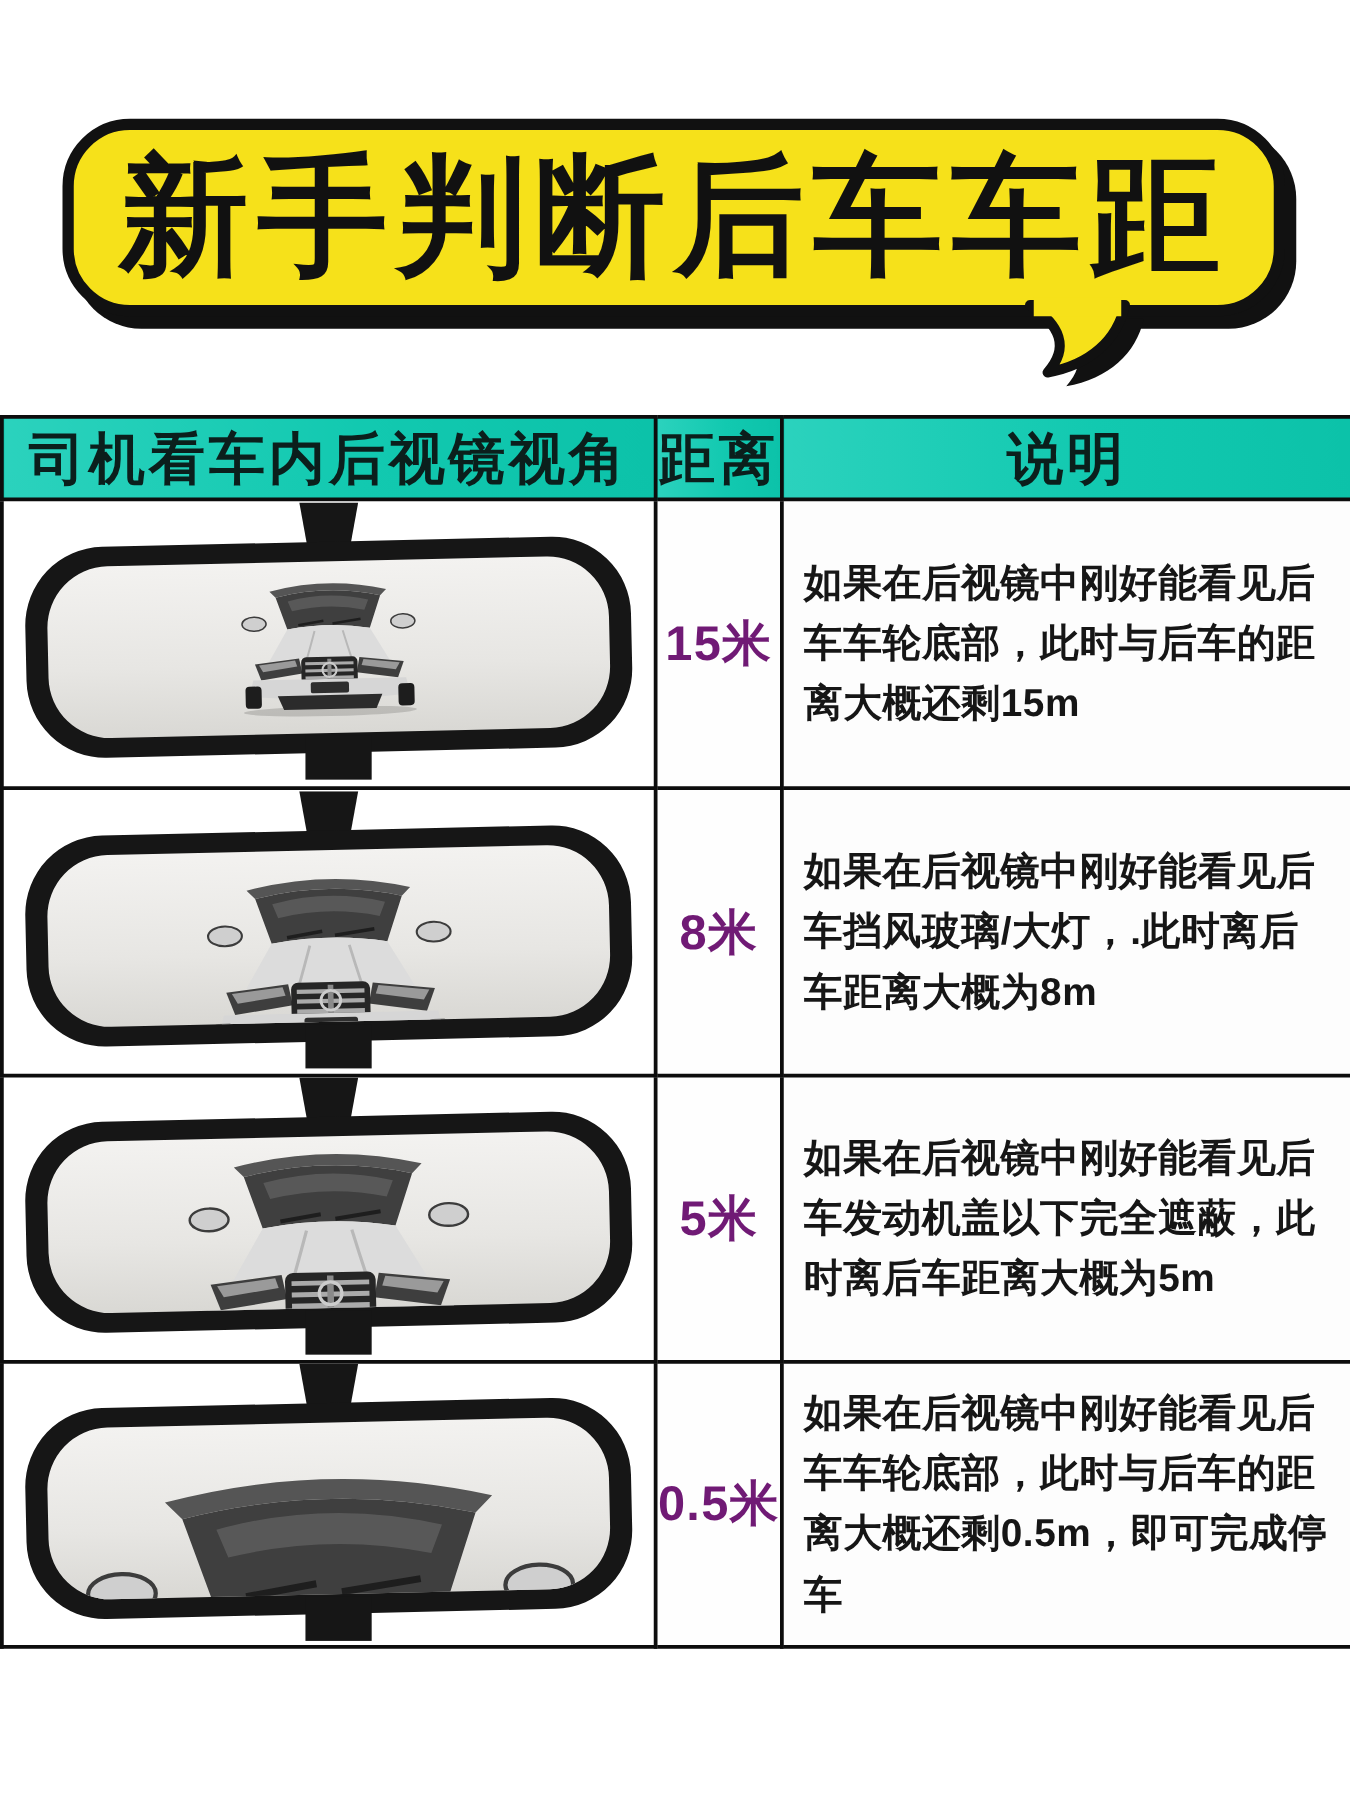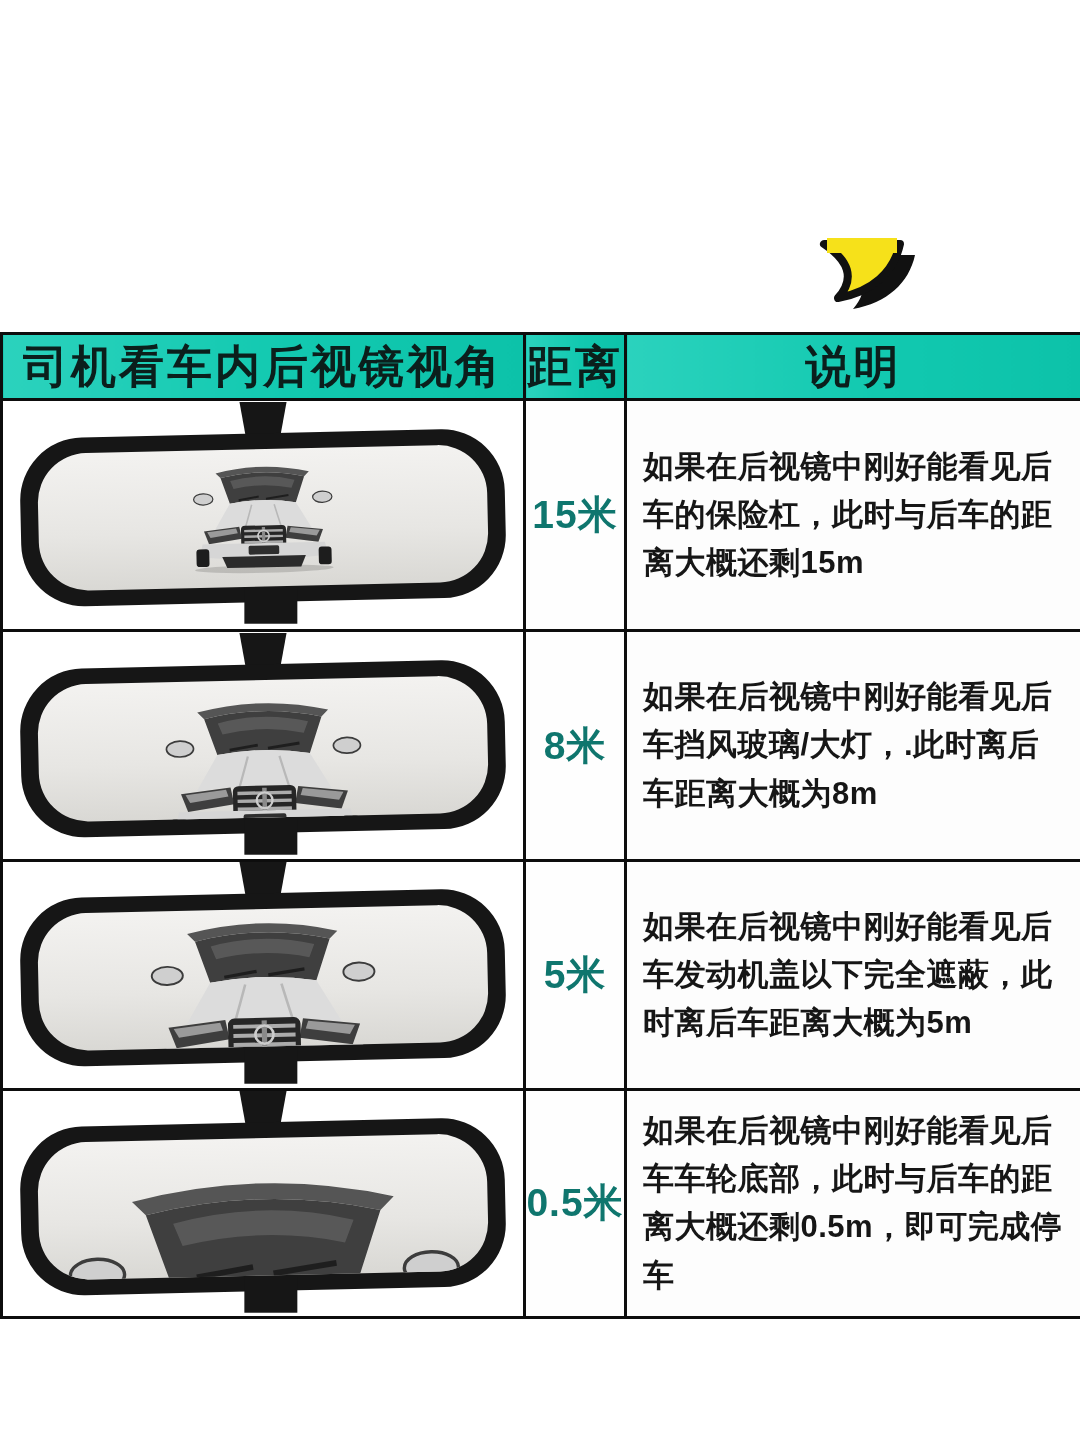--- a/index.html
+++ b/index.html
@@ -57,21 +57,21 @@
   tbody tr:nth-child(1){height:231px;}
   tbody tr:nth-child(2){height:230px;}
   tbody tr:nth-child(3){height:210px;}
   tbody tr:nth-child(4){height:197px;}
 
   td.cell-mirror{background:#ffffff;}
   .mirror-svg{display:block;width:100%;height:100%;}
 
   td.cell-distance{
     text-align:center;
-    color:#0f766e;
+    color:#701a75;
     font-size:39px;
     font-weight:800;
     letter-spacing:1px;
     background:#fefefe;
   }
   td.cell-desc{
     background:#fdfdfd;
     color:#161616;
     font-size:31px;
     font-weight:700;
@@ -93,20 +93,23 @@
     </linearGradient>
     <clipPath id="glassClip" clipPathUnits="userSpaceOnUse">
       <rect x="36" y="48" width="458" height="140" rx="50"></rect>
     </clipPath>
   </defs>
 </svg>
 
 <div class="page">
 
   <div class="title-area">
+    <div class="bubble">
+      <h1>新手判断后车车距</h1>
+    </div>
     <svg class="bubble-tail" viewBox="0 0 140 74">
       <path d="M31,11 L107,11 C101,39 79,59 45,65 C63,45 55,27 31,11 Z" transform="translate(8,6)" fill="#111111"></path>
       <path d="M24,6 L100,6 C94,34 72,54 38,60 C56,40 48,22 24,6 Z" fill="#F6E11A" stroke="#111111" stroke-width="8" stroke-linejoin="round"></path>
       <rect x="27" y="0" width="70" height="15" fill="#F6E11A"></rect>
     </svg>
   </div>
 
   <table class="dist-table">
     <colgroup>
         <col style="width:523px">
@@ -170,21 +173,21 @@
                 <rect x="26" y="118" width="16" height="22" rx="4" fill="#1d1d1d"></rect>
                 <rect x="178" y="118" width="16" height="22" rx="4" fill="#1d1d1d"></rect>
               </g>
             </g>
           </g>
 
           <rect x="246" y="190" width="54" height="36" fill="#161616"></rect>
         </svg>
       </td>
       <td class="cell-distance">15米</td>
-      <td class="cell-desc">如果在后视镜中刚好能看见后车的保险杠，此时与后车的距离大概还剩15m</td>
+      <td class="cell-desc">如果在后视镜中刚好能看见后车车轮底部，此时与后车的距离大概还剩15m</td>
     </tr>
         <tr>
       <td class="cell-mirror">
         <svg class="mirror-svg" viewBox="0 0 530 230" preserveAspectRatio="xMidYMid meet">
 
           <polygon points="241,0 289,0 281,44 249,44" fill="#161616"></polygon>
           <g transform="rotate(-1.3 265 118)">
 
             <rect x="18" y="32" width="494" height="172" rx="64" fill="#161616"></rect>
 

